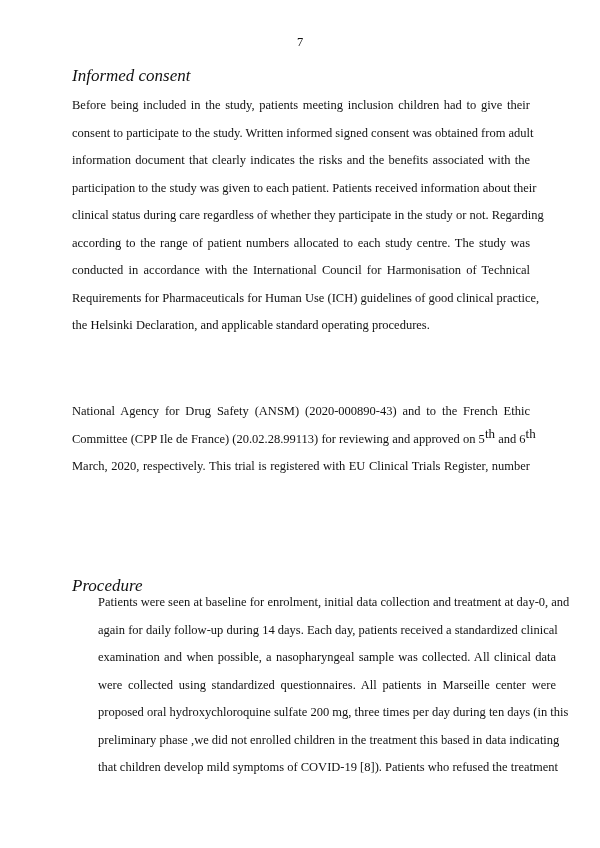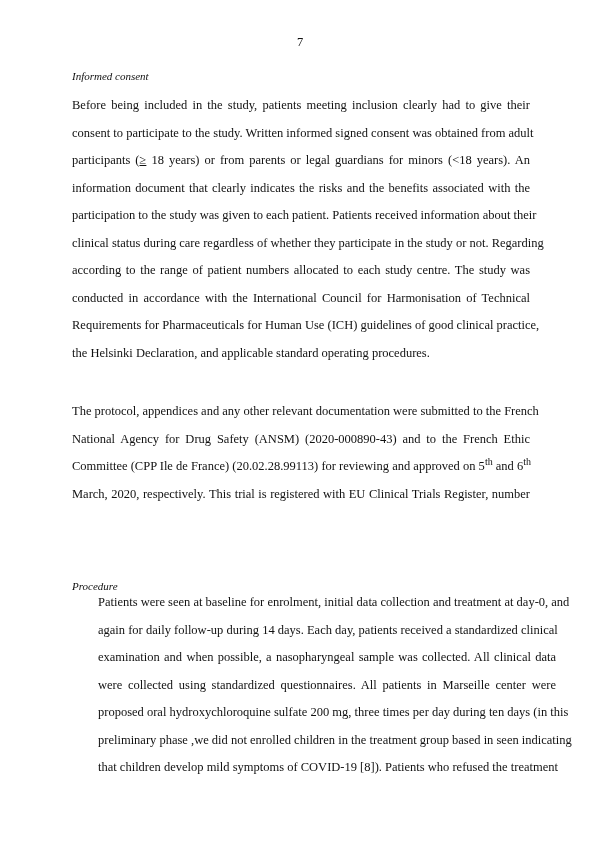--- a/index.html
+++ b/index.html
@@ -24,21 +24,21 @@
       font-size: 12.5px;
       line-height: 16px;
     }
     .column {
       position: absolute;
       left: 72px;
       width: 458px;
     }
     .heading {
       font-style: italic;
-      font-size: 11px;
+      font-size: 17px;
       line-height: 16px;
       margin: 0;
     }
     .para {
       margin: 0;
       font-size: 12.5px;
       line-height: 27.5px;
       text-align: justify;
       text-align-last: left;
     }
@@ -46,63 +46,61 @@
       display: block;
       text-align: justify;
       text-align-last: justify;
       white-space: nowrap;
       height: 27.5px;
     }
     .line.last {
       text-align-last: left;
     }
     sup {
-      font-size: 10px;
+      font-size: 13px;
       line-height: 0;
       vertical-align: 5px;
     }
     .ge {
       text-decoration: underline;
     }
     #h-consent { top: 68px; }
     #p-consent { top: 92px; }
     #p-protocol { top: 398px; }
     #h-procedure { top: 578px; }
     #p-procedure { top: 589px; margin-left: 26px; }
   </style>
 </head>
 <body>
 
 <div class="page-number">7</div>
 
 <div class="column heading" id="h-consent">Informed consent</div>
 
 <div class="column para" id="p-consent">
-  <span class="line">Before being included in the study, patients meeting inclusion clearly had to give their</span>
+  <span class="line">Before being included in the study, patients meeting inclusion children had to give their</span>
   <span class="line">consent to participate to the study. Written informed signed consent was obtained from adult</span>
-  <span class="line"><span>participants (</span><span class="ge">≥</span><span> 18 years) or from parents or legal guardians for minors (&lt;18 years). An</span></span>
   <span class="line">information document that clearly indicates the risks and the benefits associated with the</span>
   <span class="line">participation to the study was given to each patient. Patients received information about their</span>
   <span class="line">clinical status during care regardless of whether they participate in the study or not. Regarding</span>
   <span class="line">according to the range of patient numbers allocated to each study centre. The study was</span>
   <span class="line">conducted in accordance with the International Council for Harmonisation of Technical</span>
   <span class="line">Requirements for Pharmaceuticals for Human Use (ICH) guidelines of good clinical practice,</span>
   <span class="line last">the Helsinki Declaration, and applicable standard operating procedures.</span>
 </div>
 
 <div class="column para" id="p-protocol">
-  <span class="line">The protocol, appendices and any other relevant documentation were submitted to the French</span>
   <span class="line">National Agency for Drug Safety (ANSM) (2020-000890-43) and to the French Ethic</span>
   <span class="line"><span>Committee (CPP Ile de France) (20.02.28.99113) for reviewing and approved on 5</span><sup>th</sup><span> and 6</span><sup>th</sup></span>
   <span class="line">March, 2020, respectively. This trial is registered with EU Clinical Trials Register, number</span>
 </div>
 
 <div class="column heading" id="h-procedure">Procedure</div>
 
 <div class="column para" id="p-procedure">
   <span class="line">Patients were seen at baseline for enrolment, initial data collection and treatment at day-0, and</span>
   <span class="line">again for daily follow-up during 14 days. Each day, patients received a standardized clinical</span>
   <span class="line">examination and when possible, a nasopharyngeal sample was collected. All clinical data</span>
   <span class="line">were collected using standardized questionnaires. All patients in Marseille center were</span>
   <span class="line">proposed oral hydroxychloroquine sulfate 200 mg, three times per day during ten days (in this</span>
-  <span class="line">preliminary phase ,we did not enrolled children in the treatment group based in seen indicating</span>
+  <span class="line">preliminary phase ,we did not enrolled children in the treatment this based in data indicating</span>
   <span class="line">that children develop mild symptoms of COVID-19 [8]). Patients who refused the treatment</span>
 </div>
 
 </body></html>

